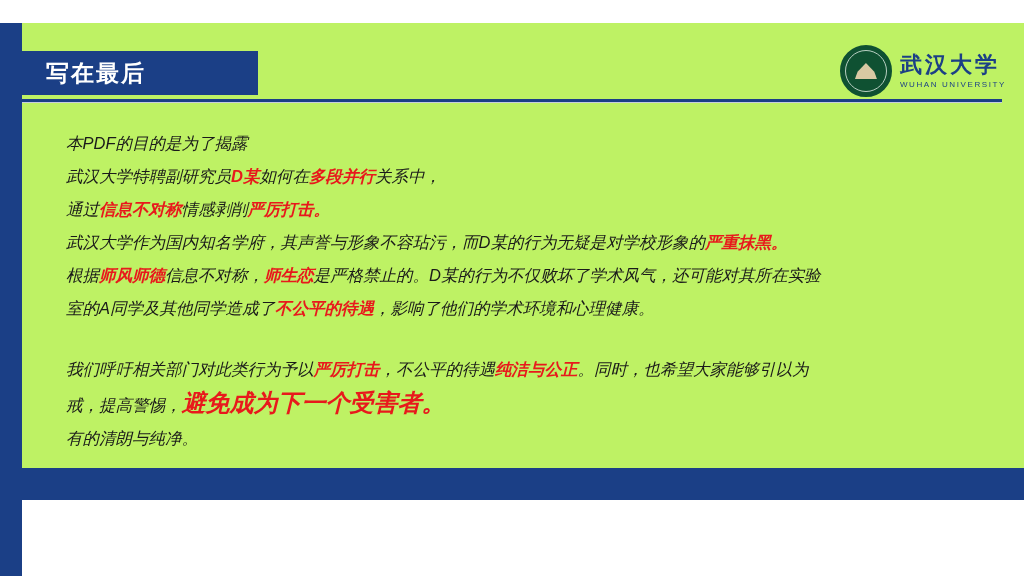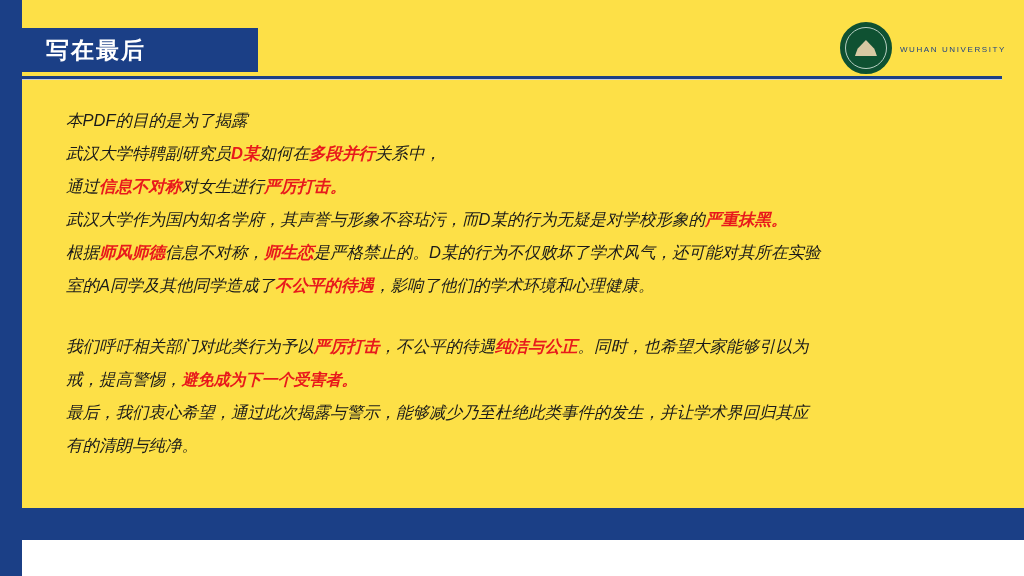--- a/index.html
+++ b/index.html
@@ -9,23 +9,24 @@
   body {
     width: 1024px;
     height: 576px;
     background: #ffffff;
     font-family: "Liberation Sans", sans-serif;
     overflow: hidden;
   }
   .slide {
     position: relative;
     width: 1024px;
-    height: 540px;
-    background: #fde047;
+    height: 477px;
+    background: #bef264;
     box-sizing: border-box;
+    margin-top: 23px;
   }
   
   .left-bar {
     position: absolute;
     left: 0;
     top: 0;
     width: 22px;
     height: 576px;
     background: #1b3f86;
   }
@@ -150,21 +151,21 @@
     white-space: nowrap;
     font-style: italic;
   }
   .red {
     color: #e8191c;
     font-weight: bold;
   }
   .red-big {
     color: #e8191c;
     font-weight: bold;
-    font-size: 16px;
+    font-size: 24px;
   }
 </style>
 </head>
 <body>
 
 <div class="slide">
 
   <div class="left-bar"></div>
   <div class="bottom-bar"></div>
 
@@ -174,34 +175,34 @@
   <div class="title-underline"></div>
   <div class="title-underline-thin"></div>
 
   <div class="logo-wrap">
     <div class="logo-seal">
       <div class="logo-seal-inner">
         <div class="logo-seal-gate"></div>
       </div>
     </div>
     <div class="logo-text">
+      <div class="logo-cn">武汉大学</div>
       <div class="logo-en">WUHAN UNIVERSITY</div>
     </div>
   </div>
 
   <div class="body">
     <div class="para" id="para1">
         <div class="line"><span>本PDF的目的是为了揭露</span></div>
         <div class="line"><span>武汉大学特聘副研究员</span><span class="red">D某</span><span>如何在</span><span class="red">多段并行</span><span>关系中，</span></div>
-        <div class="line"><span>通过</span><span class="red">信息不对称</span><span>对女生进行</span><span class="red">严厉打击。</span></div>
+        <div class="line"><span>通过</span><span class="red">信息不对称</span><span>情感剥削</span><span class="red">严厉打击。</span></div>
         <div class="line"><span>武汉大学作为国内知名学府，其声誉与形象不容玷污，而D某的行为无疑是对学校形象的</span><span class="red">严重抹黑。</span></div>
         <div class="line"><span>根据</span><span class="red">师风师德</span><span>信息不对称，</span><span class="red">师生恋</span><span>是严格禁止的。D某的行为不仅败坏了学术风气，还可能对其所在实验</span></div>
         <div class="line"><span>室的A同学及其他同学造成了</span><span class="red">不公平的待遇</span><span>，影响了他们的学术环境和心理健康。</span></div>
       </div>
     <div class="para gap" id="para2">
         <div class="line"><span>我们呼吁相关部门对此类行为予以</span><span class="red">严厉打击</span><span>，不公平的待遇</span><span class="red">纯洁与公正</span><span>。同时，也希望大家能够引以为</span></div>
         <div class="line"><span>戒，提高警惕，</span><span class="red-big">避免成为下一个受害者。</span></div>
-        <div class="line"><span>最后，我们衷心希望，通过此次揭露与警示，能够减少乃至杜绝此类事件的发生，并让学术界回归其应</span></div>
         <div class="line"><span>有的清朗与纯净。</span></div>
       </div>
   </div>
 
 </div>
 
 </body></html>

